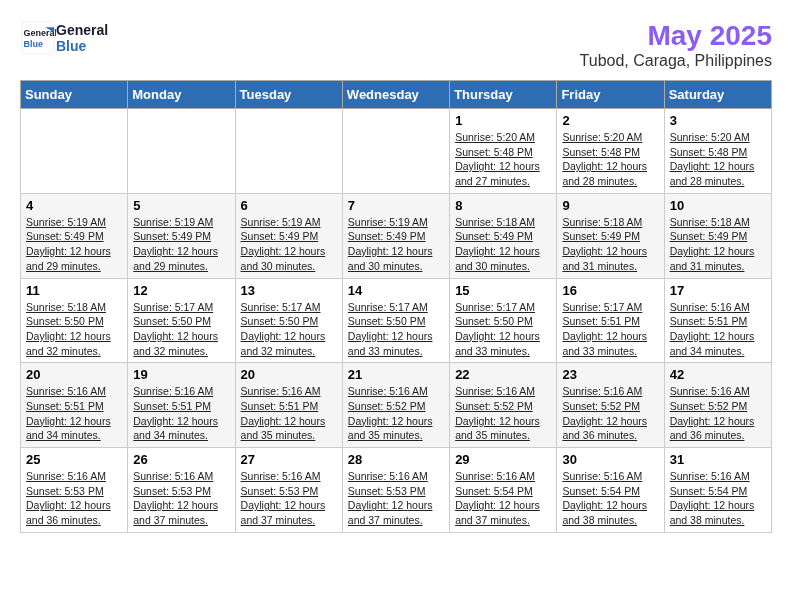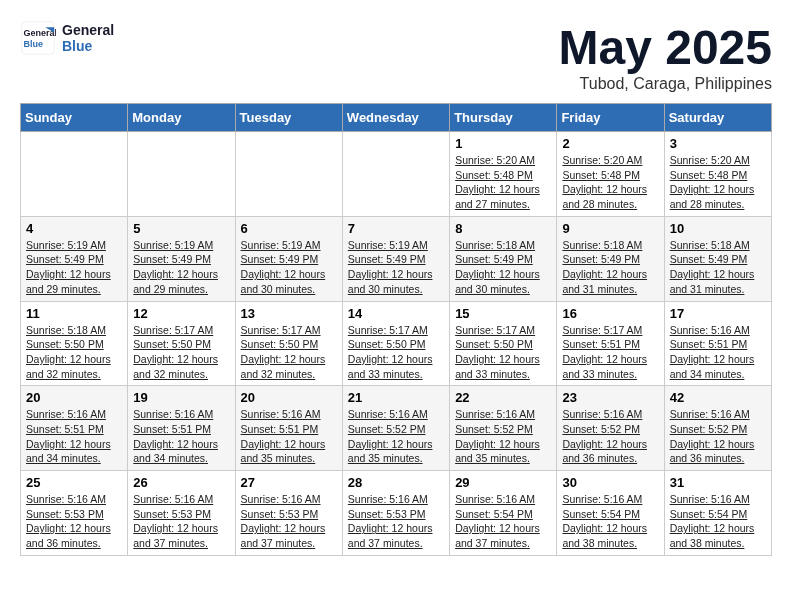--- a/index.html
+++ b/index.html
@@ -12,33 +12,32 @@
     }
     .header {
       display: flex;
       justify-content: space-between;
       align-items: flex-start;
       margin-bottom: 10px;
     }
     .logo {
       display: flex;
       align-items: center;
-      gap: 6px;
     }
     .logo-icon {
       width: 36px;
       height: 36px;
     }
     .title-block {
       text-align: right;
     }
     .month-title {
-      font-size: 48px;
+      font-size: 28px;
       font-weight: bold;
-      color: #0f172a;
+      color: #8b5cf6;
     }
     .location {
       font-size: 16px;
       color: #333;
     }
     .calendar {
       width: 100%;
       border-collapse: collapse;
       font-size: 11px;
     }

